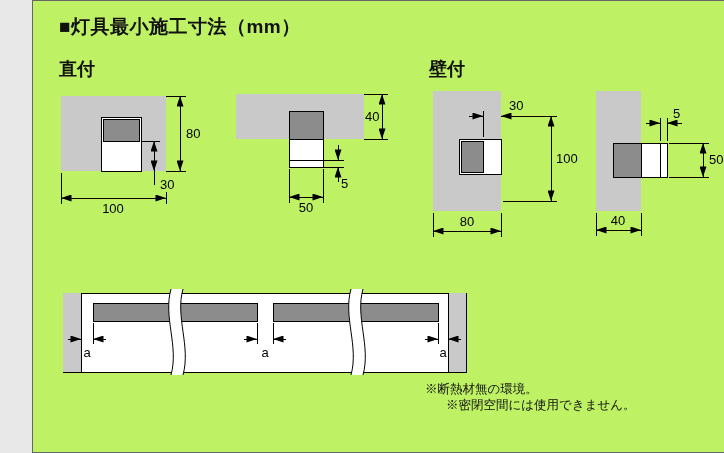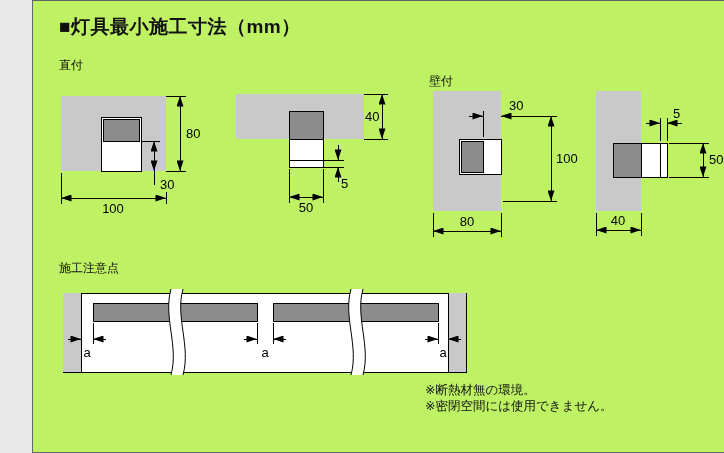--- a/index.html
+++ b/index.html
@@ -2,40 +2,40 @@
 <html><head>
 <meta charset="utf-8">
 <style>
   html,body { margin:0; padding:0; background:#e8e8e8; }
   .sheet {
     position:relative; width:722px; height:451px; background:#bef264;
     border:1px solid #666; overflow:hidden;
     font-family:"Liberation Sans","DejaVu Sans",sans-serif; color:#111;margin-left:32px;
   }
   .title { position:absolute; left:26px; top:13px; font-size:19px; font-weight:bold; letter-spacing:0.5px; }
-  .sec-label { position:absolute; font-size:12px; font-weight:normal;text-align:center; }
-  .note { position:absolute; font-size:12.5px; line-height:15px; white-space:nowrap; }
+  .sec-label { position:absolute; font-size:18px; font-weight:bold;text-align:center; }
+  .note { position:absolute; font-size:12.5px; line-height:15px; white-space:nowrap;font-family:Liberation Mono, monospace; }
   svg.dg { position:absolute; overflow:visible; }
   svg .st { fill:#c9c9c9; }
   svg .wh { fill:#ffffff; stroke:#000; stroke-width:1; }
   svg .fx { fill:#8c8c8c; stroke:#000; stroke-width:1; }
   svg .dl { stroke:#000; stroke-width:1; fill:none; }
   svg rect, svg line { shape-rendering:crispEdges; }
   svg text.dt { font-size:13px; fill:#000; font-family:"Liberation Sans","DejaVu Sans",sans-serif; }
   svg marker path { fill:#000; }
 </style>
 </head>
 <body>
 
 <div class="sheet">
 
   <div class="title">■灯具最小施工寸法（mm）</div>
 
   <div class="sec-label" style="left:26px;top:56px">直付</div>
-  <div class="sec-label" style="left:396px;top:72px">壁付</div>
+  <div class="sec-label" style="left:396px;top:56px">壁付</div>
 
   <svg class="dg" style="left:20px;top:88px" width="175" height="135" viewBox="0 0 175 135">
     <defs>
       <marker id="m1" viewBox="0 0 12 8" refX="12" refY="4" markerWidth="11" markerHeight="7" orient="auto-start-reverse">
         <path d="M0,0 L12,4 L0,8 z"></path>
       </marker>
     </defs>
     <rect class="st" x="8" y="7" width="105" height="75"></rect>
     <rect class="wh" x="48" y="28" width="40" height="54"></rect>
     <rect class="fx" x="50" y="30" width="36" height="22"></rect>
@@ -142,21 +142,20 @@
       <text class="dt" x="120" y="79">50</text>
     </g>
     <g>
       <line class="dl" x1="7" y1="128" x2="7" y2="151"></line>
       <line class="dl" x1="52" y1="128" x2="52" y2="151"></line>
       <line class="dl" x1="7" y1="145" x2="52" y2="145" marker-start="url(#m4)" marker-end="url(#m4)"></line>
       <text class="dt" x="29" y="140" text-anchor="middle">40</text>
     </g>
   </svg>
 
-  <div class="sec-label" style="left:26px;top:259px">施工注意点</div>
 
   <svg class="dg" style="left:24px;top:286px" width="420" height="100" viewBox="0 0 420 100">
     <defs>
       <marker id="m5" viewBox="0 0 12 8" refX="12" refY="4" markerWidth="11" markerHeight="7" orient="auto-start-reverse">
         <path d="M0,0 L12,4 L0,8 z"></path>
       </marker>
     </defs>
     <rect class="wh" x="6" y="6" width="403" height="79"></rect>
     <rect class="st" x="6" y="6" width="18" height="79"></rect>
     <line class="dl" x1="24" y1="6" x2="24" y2="85"></line>
@@ -190,15 +189,15 @@
     </g>
     <g>
       <path d="M294,2 c-8,28 8,57 0,86 l12,0 c8,-29 -8,-58 0,-86 z" fill="#ffffff" stroke="none"></path>
       <path class="dl" d="M294,2 c-8,28 8,57 0,86" style="shape-rendering:auto"></path>
       <path class="dl" d="M306,2 c-8,28 8,57 0,86" style="shape-rendering:auto"></path>
     </g>
   </svg>
 
 
   <div class="note" style="left:392px;top:382px">※断熱材無の環境。</div>
-  <div class="note" style="left:392px;top:398px">※密閉空間には使用できません。</div>
+  <div class="note" style="left:413px;top:398px">※密閉空間には使用できません。</div>
 
 </div>
 
 </body></html>

